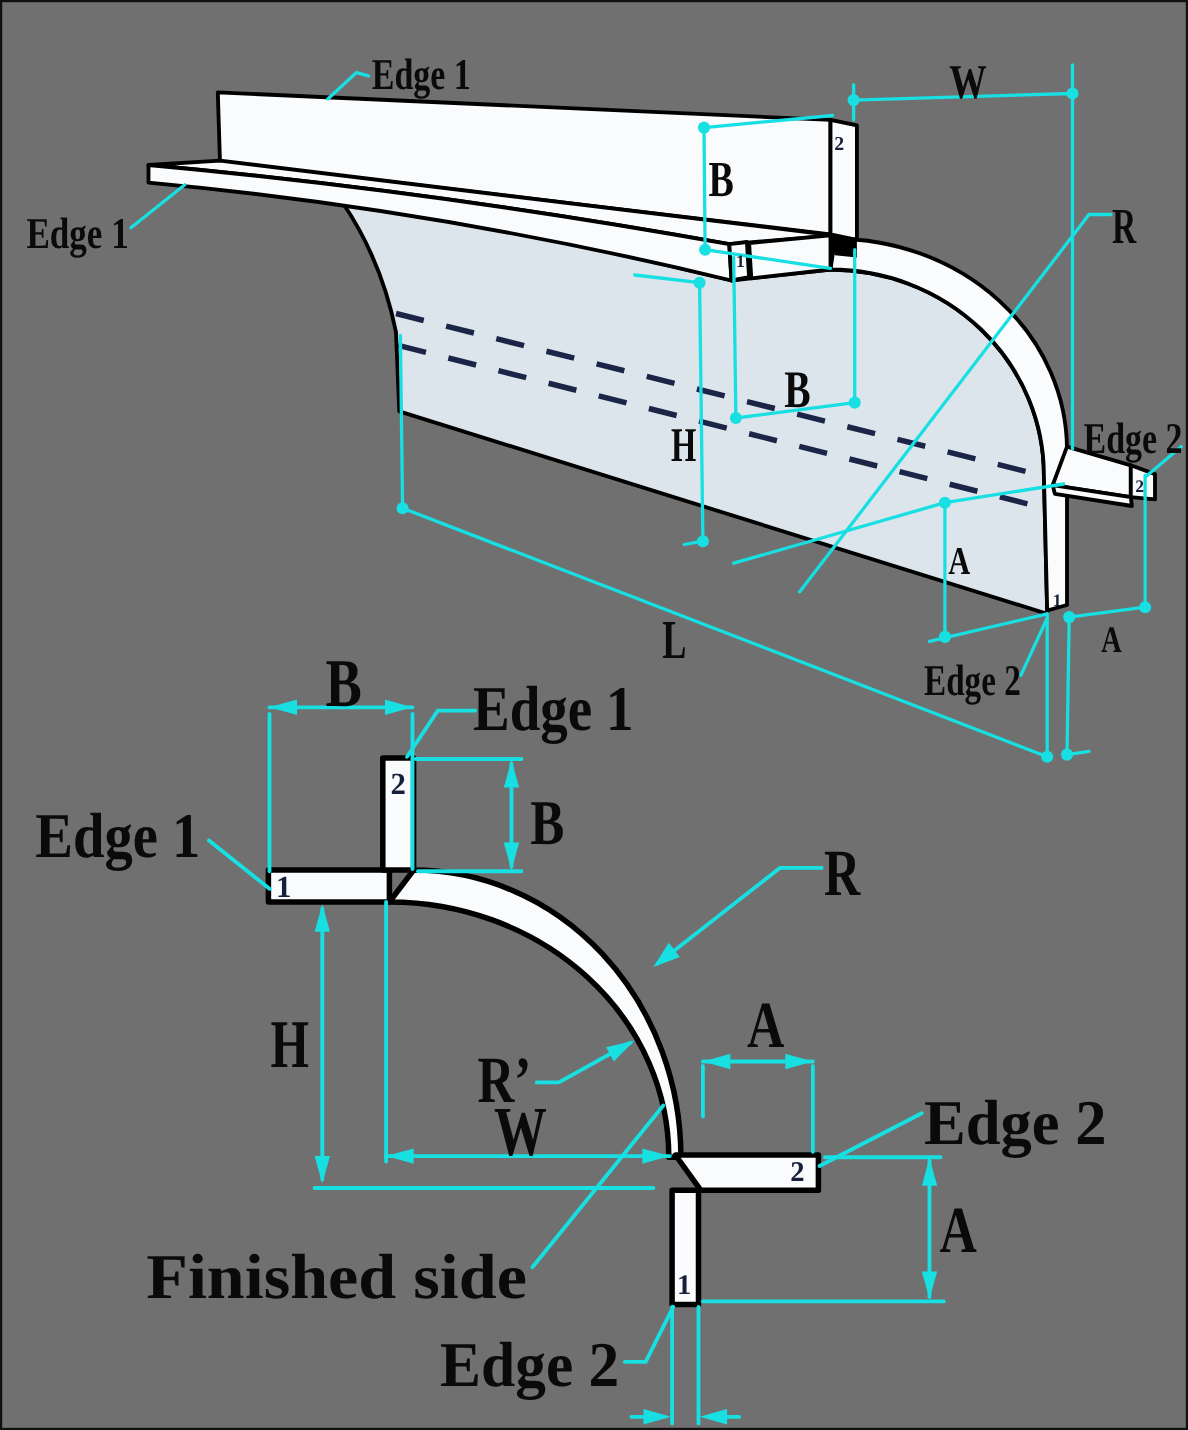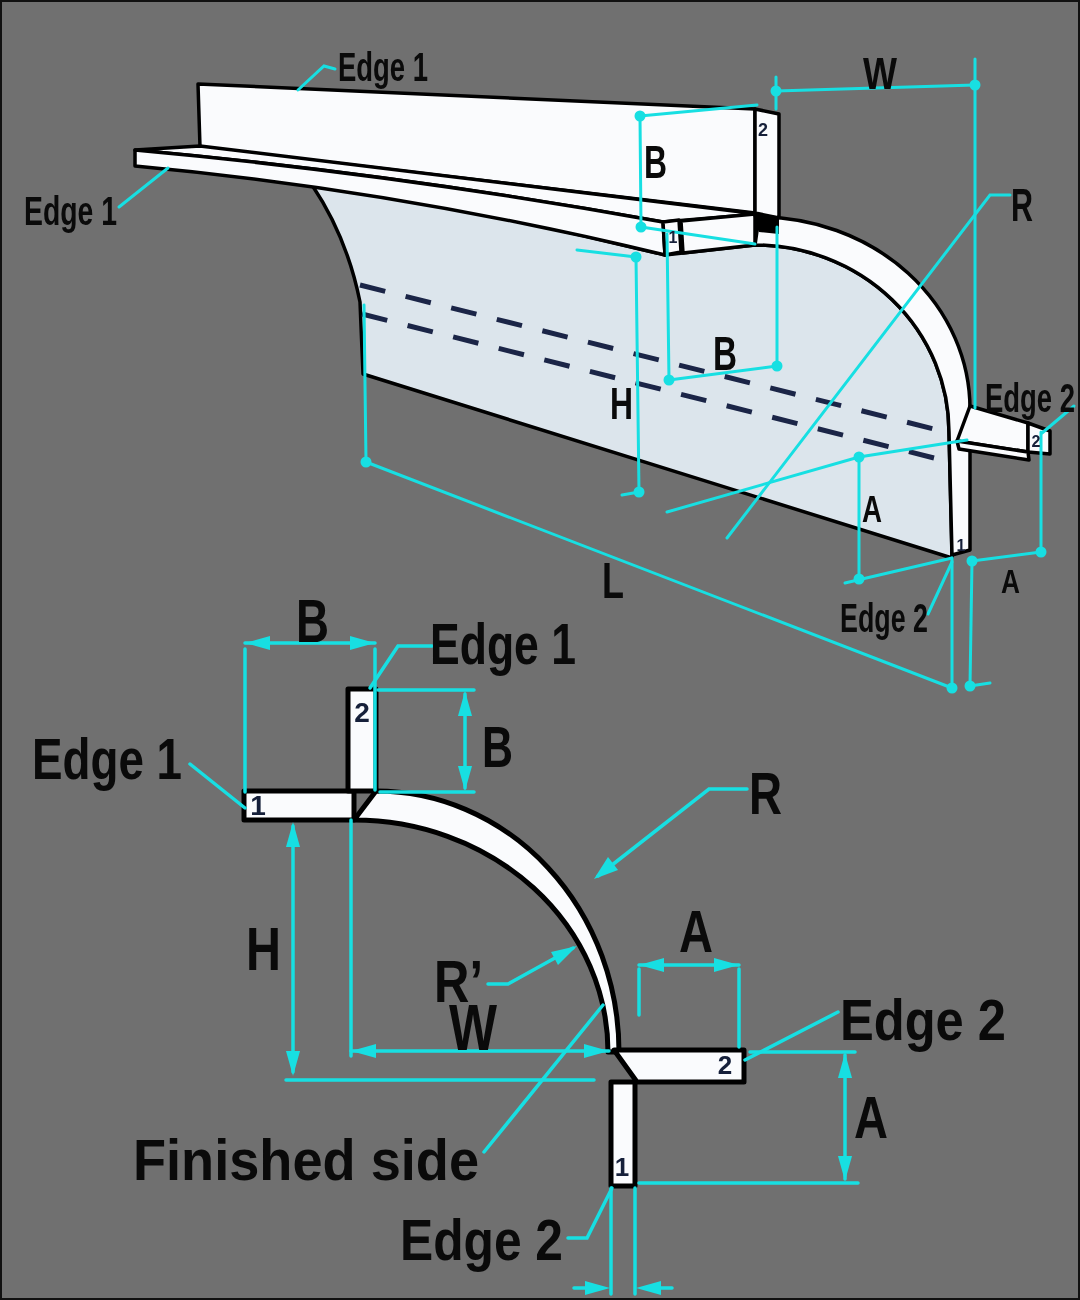--- a/index.html
+++ b/index.html
@@ -1,17 +1,17 @@
 <!DOCTYPE html>
 <html><head>
 <meta charset="utf-8">
 <style>
   html,body{margin:0;padding:0;background:#5a5a5a;}
   .stage{width:1080px;height:1300px;position:relative;background:var(--bg,#707070);
-         font-family:Liberation Sans, sans-serif;overflow:hidden;border:2px solid #111;box-sizing:border-box;}
+         font-family:Liberation Serif, serif;overflow:hidden;border:2px solid #111;box-sizing:border-box;}
   svg{display:block}
   .face{fill:var(--face,#fafbfd);stroke:var(--outline,#000);stroke-width:3.5;stroke-linejoin:round;}
   .face-hv{fill:var(--face,#fafbfd);stroke:var(--outline,#000);stroke-width:5;stroke-linejoin:round;}
   .panel{fill:var(--panel,#dce5ec);stroke:var(--outline,#000);stroke-width:3.5;stroke-linejoin:round;}
   .notch{fill:var(--outline,#000);stroke:none;}
   .dash{stroke:var(--hidden,#1b2547);stroke-width:5;fill:none;stroke-dasharray:26 21;}
   .cy{stroke:var(--line,#17dfe2);stroke-width:3;fill:none;stroke-linecap:round;}
   .cyb{stroke:var(--line,#17dfe2);stroke-width:3.5;fill:none;stroke-linecap:round;}
   .dot{fill:var(--line,#17dfe2);stroke:none;}
   .ah{fill:var(--line,#17dfe2);stroke:none;}

